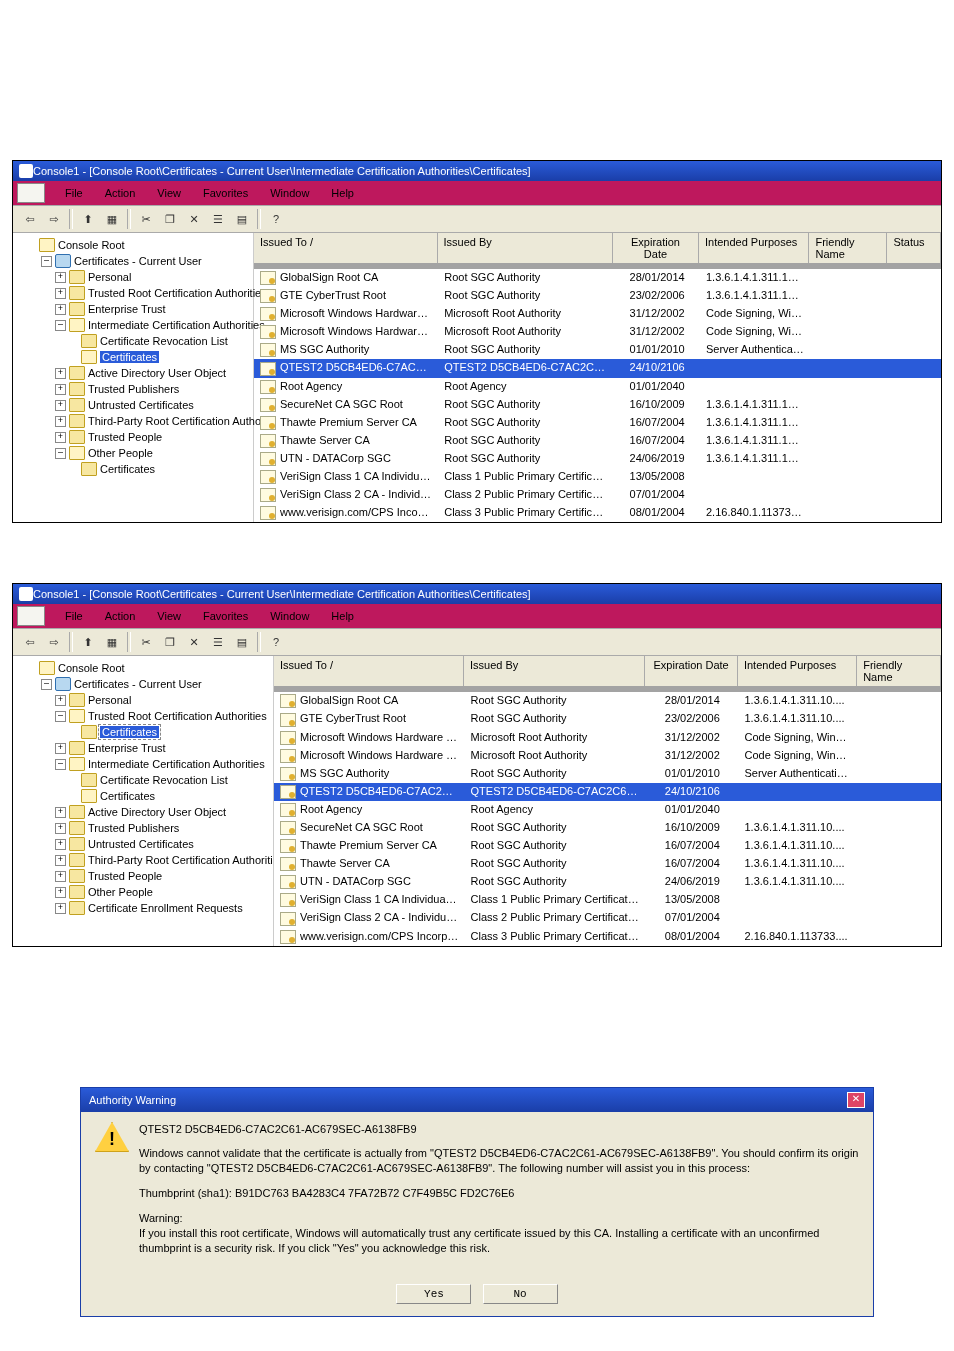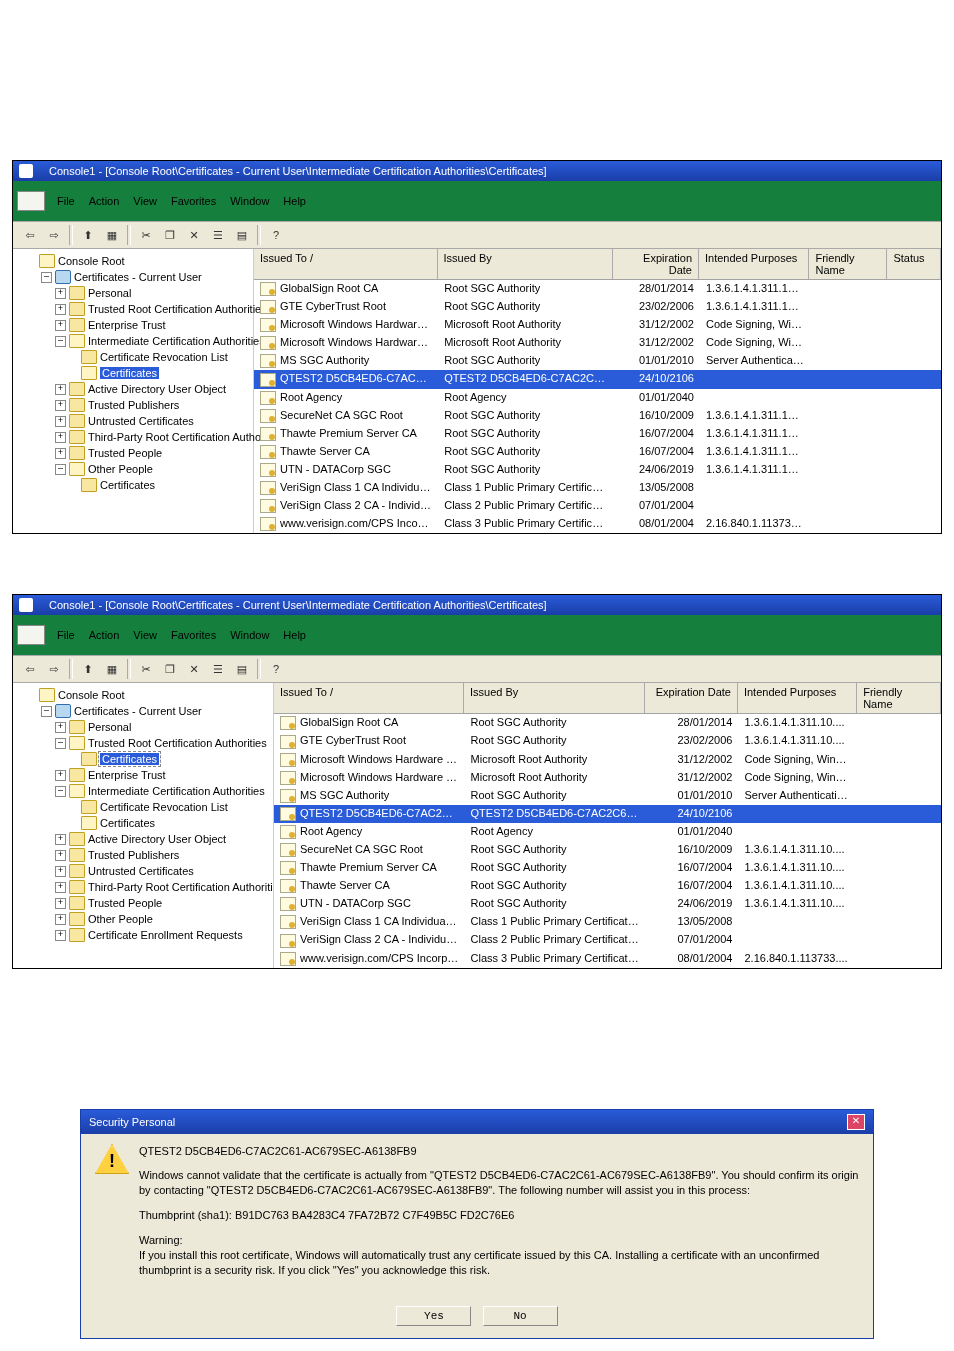--- a/index.html
+++ b/index.html
@@ -1,45 +1,45 @@
 <!DOCTYPE html>
 <html><head>
 <meta charset="utf-8">
 <style>
 body{margin:0;background:#fff;font-family:Tahoma,sans-serif;font-size:11px;color:#000;width:954px}
 .spacer{height:160px;background:#fff;}
 .mmc{border:1px solid #000;margin:0 12px 60px 12px}
-.titlebar{background:linear-gradient(#2a5bd9,#1a3ea8);color:#fff;padding:3px 6px;font-size:11px;display:flex;align-items:center;gap:16px}
+.titlebar{background:linear-gradient(#2a5bd9,#1a3ea8);color:#fff;padding:3px 6px;font-size:11px;display:flex;align-items:center;gap:0}
 .titlebar .ico{width:14px;height:14px;display:inline-block;background:#fff;border-radius:2px}
-.menubar{background:#15803d;border-bottom:1px solid #aaa;padding:10px 4px;display:flex;gap:2px;align-items:center}
+.menubar{background:#be185d;border-bottom:1px solid #aaa;padding:2px 4px;display:flex;gap:10px;align-items:center}
 .mico{width:14px;height:14px;display:inline-block;margin-right:4px;border:1px solid #888;background:#f5f5f0}
 .menubar span{padding:2px 6px}
 .toolbar{background:#ece9d8;border-bottom:1px solid #aaa;padding:2px 6px;display:flex;align-items:center;gap:2px}
 .tbtn{width:20px;height:20px;border:1px solid #ece9d8;display:flex;align-items:center;justify-content:center;color:#333}
 .tsep{width:2px;height:20px;border-left:1px solid #aaa;border-right:1px solid #fff;margin:0 2px}
 .body{display:flex;background:#fff}
 .tree{width:240px;border-right:1px solid #ccc;padding:4px 0;min-height:250px}
 .tree ul{list-style:none;margin:0;padding-left:14px}
 .tree li{white-space:nowrap;padding:1px 0;display:flex;align-items:center;gap:3px}
 .tw{display:inline-block;width:9px;height:9px;border:1px solid #888;text-align:center;line-height:7px;font-size:9px;background:#fff;flex-shrink:0}
 .tw.none{border:none;background:none}
 .fold{width:14px;height:12px;background:#f7e7a1;border:1px solid #c0a020;flex-shrink:0;border-radius:1px}
 .fold.open{background:#fff4c4}
 .fold.snap{background:#b8d8f0;border:1px solid #3070b0;border-radius:2px}
 .sellbl{background:#2a5bd9;color:#fff;padding:0 2px}
 .sellbl.dashed{outline:1px dashed #888;outline-offset:1px}
 .grid{flex:1;overflow:auto}
-.ghead{display:flex;background:#a3a3a3;border-bottom:1px solid #a3a3a3}
+.ghead{display:flex;background:#a3a3a3;border-bottom:6px solid #a3a3a3}
 .ghead .gc{padding:3px 6px;border-right:1px solid #aaa;background:#ece9d8;font-size:11px}
 .grow{display:flex}
 .grow .gc{padding:2px 6px;white-space:nowrap;overflow:hidden;text-overflow:ellipsis}
 .grow.sel .gc{background:#2a5bd9;color:#fff}
 .gc.c0{width:210px}
 .gc.c1{width:200px}
-.gc.c2{width:90px;text-align:right}
+.gc.c2{width:90px;text-align:center}
 .gc.c3{width:120px}
 .gc.c4{width:80px}
 .gc.c5{width:50px}
 .cico{width:14px;height:12px;display:inline-block;border:1px solid #aa8;background:#fffbe0;margin-right:4px;position:relative;vertical-align:middle}
 .cico::after{content:'';position:absolute;right:0;bottom:0;width:6px;height:6px;background:#e0b030;border-radius:50%}
 .mmc.two .tree{width:260px}
 .mmc.two .gc.c0{width:200px}
 .mmc.two .gc.c1{width:190px}
 
 .dlgwrap{margin:140px 80px 40px 80px}
@@ -532,21 +532,21 @@
             <div class="gc c4"><none></none></div>
           </div>
         </div>
   </div>
  </div>
 </div>
 
 <div class="dlgwrap">
  <div class="dlg">
   <div class="dtitle">
-   <span>Security Personal</span>
+   <span>Authority Warning</span>
    <span class="dclose">✕</span>
   </div>
   <div class="dbody">
    <div class="warnico"></div>
    <div class="dtxt">
     <p>QTEST2 D5CB4ED6-C7AC2C61-AC679SEC-A6138FB9</p>
     <p>Windows cannot validate that the certificate is actually from "QTEST2 D5CB4ED6-C7AC2C61-AC679SEC-A6138FB9". You should confirm its origin by contacting "QTEST2 D5CB4ED6-C7AC2C61-AC679SEC-A6138FB9". The following number will assist you in this process:</p>
     <p>Thumbprint (sha1): B91DC763 BA4283C4 7FA72B72 C7F49B5C FD2C76E6</p>
     <p><span>Warning:</span><br><span>If you install this root certificate, Windows will automatically trust any certificate issued by this CA. Installing a certificate with an unconfirmed thumbprint is a security risk. If you click "Yes" you acknowledge this risk.</span></p>
    </div>

